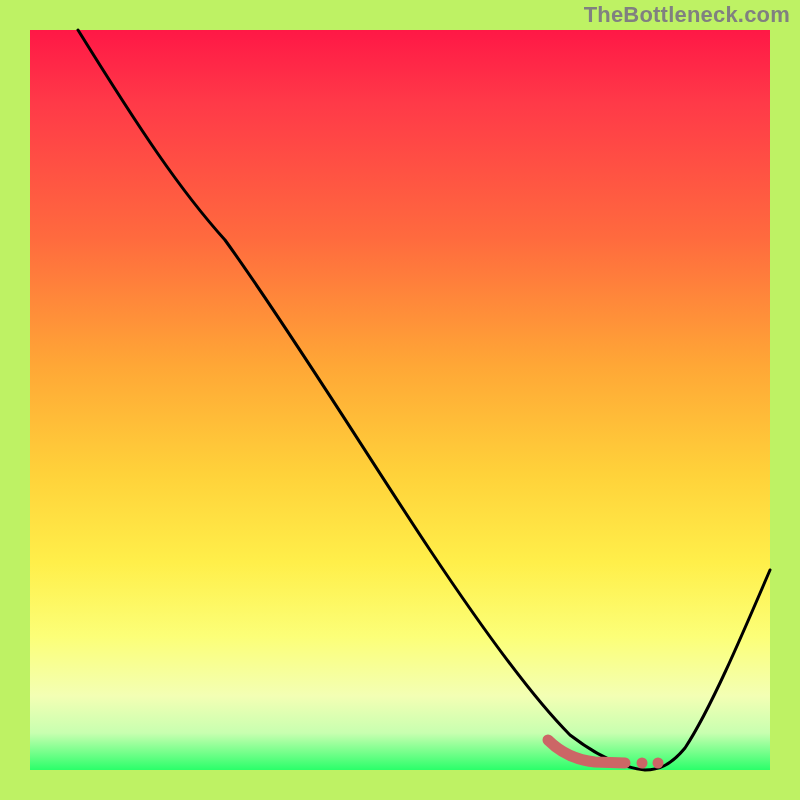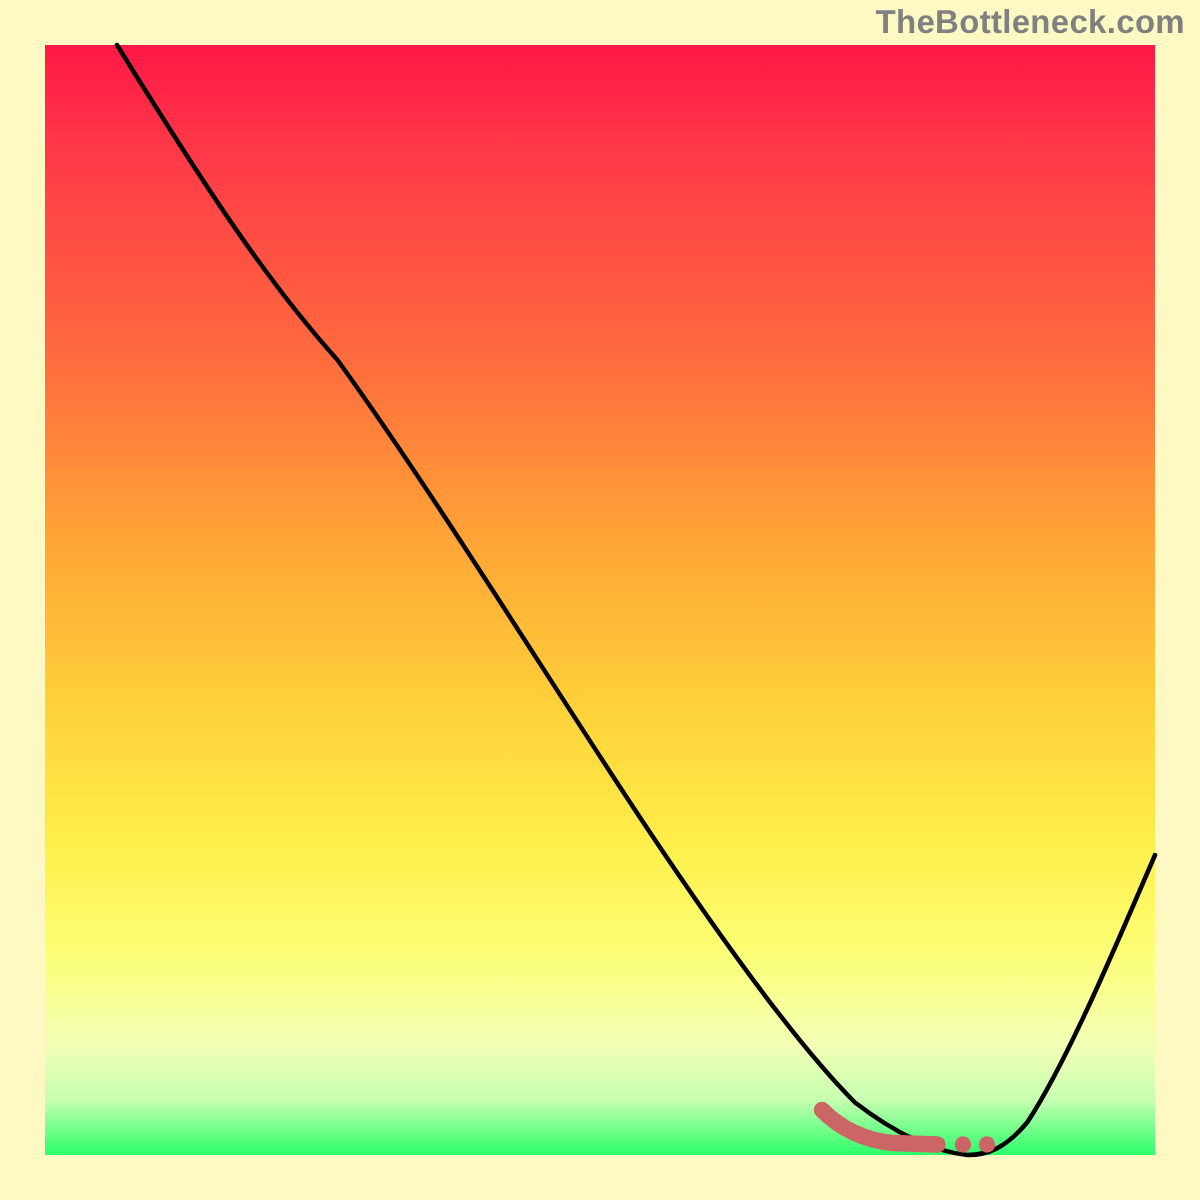--- a/index.html
+++ b/index.html
@@ -10,21 +10,21 @@
     background: #000;
     overflow: hidden;
     font-family: Arial, Helvetica, sans-serif;
   }
   .frame {
     position: absolute;
     left: 0;
     top: 0;
     width: 800px;
     height: 800px;
-    background: #fef9c3;
+    background: #bef264;
   }
   .watermark {
     position: absolute;
     top: 2px;
     right: 10px;
     color: #808080;
     font-size: 22px;
     font-weight: 600;
     letter-spacing: 0.2px;
     user-select: none;

